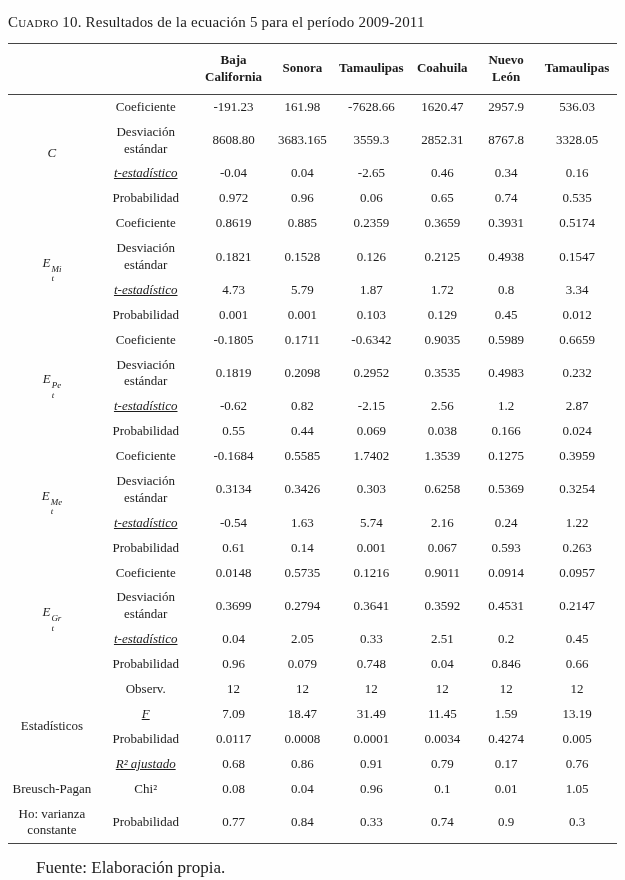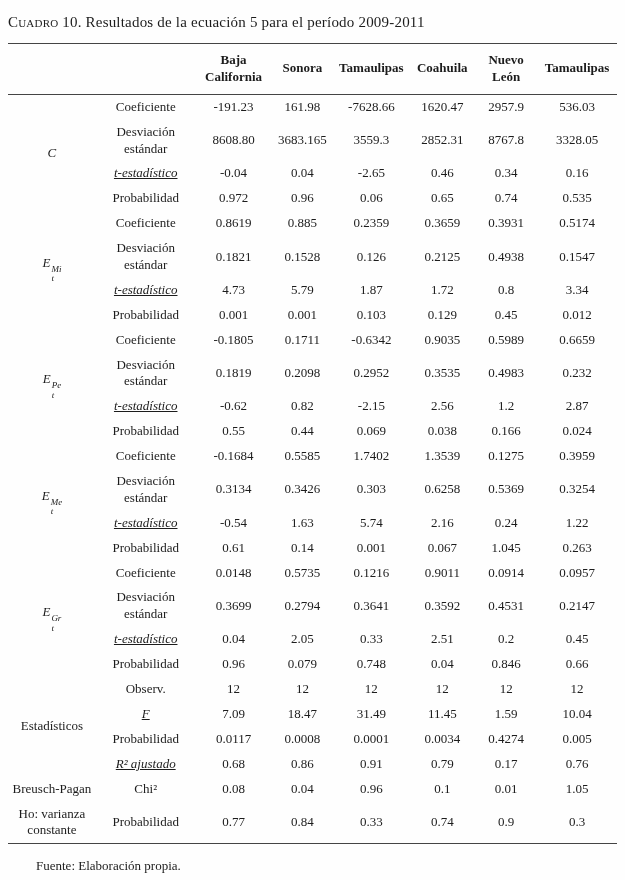--- a/index.html
+++ b/index.html
@@ -72,21 +72,21 @@
   td.stat-label.italic {
     font-style: italic;
     text-decoration: underline;
   }
   td.value-cell {
     text-align: center;
   }
   .footer-source {
     margin-top: 14px;
     margin-left: 28px;
-    font-size: 13px;
+    font-size: 17px;
   }
 </style>
 </head>
 <body>
 
 <div class="page">
 
   <div class="title">
     <span class="cap-label">Cuadro 10.</span><span> Resultados de la ecuación 5 para el período 2009-2011</span>
   </div>
@@ -264,21 +264,21 @@
           <td class="value-cell">2.16</td>
           <td class="value-cell">0.24</td>
           <td class="value-cell">1.22</td>
         </tr>
         <tr>
           <td class="stat-label">Probabilidad</td>
           <td class="value-cell">0.61</td>
           <td class="value-cell">0.14</td>
           <td class="value-cell">0.001</td>
           <td class="value-cell">0.067</td>
-          <td class="value-cell">1.045</td>
+          <td class="value-cell">0.593</td>
           <td class="value-cell">0.263</td>
         </tr>
         <tr>
           <td class="param-cell" rowspan="4"><span class="math-base">E</span><span class="subsup">
               <span>Gr</span>
               <span>t</span>
             </span></td>
           <td class="stat-label">Coeficiente</td>
           <td class="value-cell">0.0148</td>
           <td class="value-cell">0.5735</td>
@@ -324,21 +324,21 @@
           <td class="value-cell">12</td>
           <td class="value-cell">12</td>
         </tr>
         <tr>
           <td class="stat-label italic">F</td>
           <td class="value-cell">7.09</td>
           <td class="value-cell">18.47</td>
           <td class="value-cell">31.49</td>
           <td class="value-cell">11.45</td>
           <td class="value-cell">1.59</td>
-          <td class="value-cell">10.04</td>
+          <td class="value-cell">13.19</td>
         </tr>
         <tr>
           <td class="stat-label">Probabilidad</td>
           <td class="value-cell">0.0117</td>
           <td class="value-cell">0.0008</td>
           <td class="value-cell">0.0001</td>
           <td class="value-cell">0.0034</td>
           <td class="value-cell">0.4274</td>
           <td class="value-cell">0.005</td>
         </tr>

